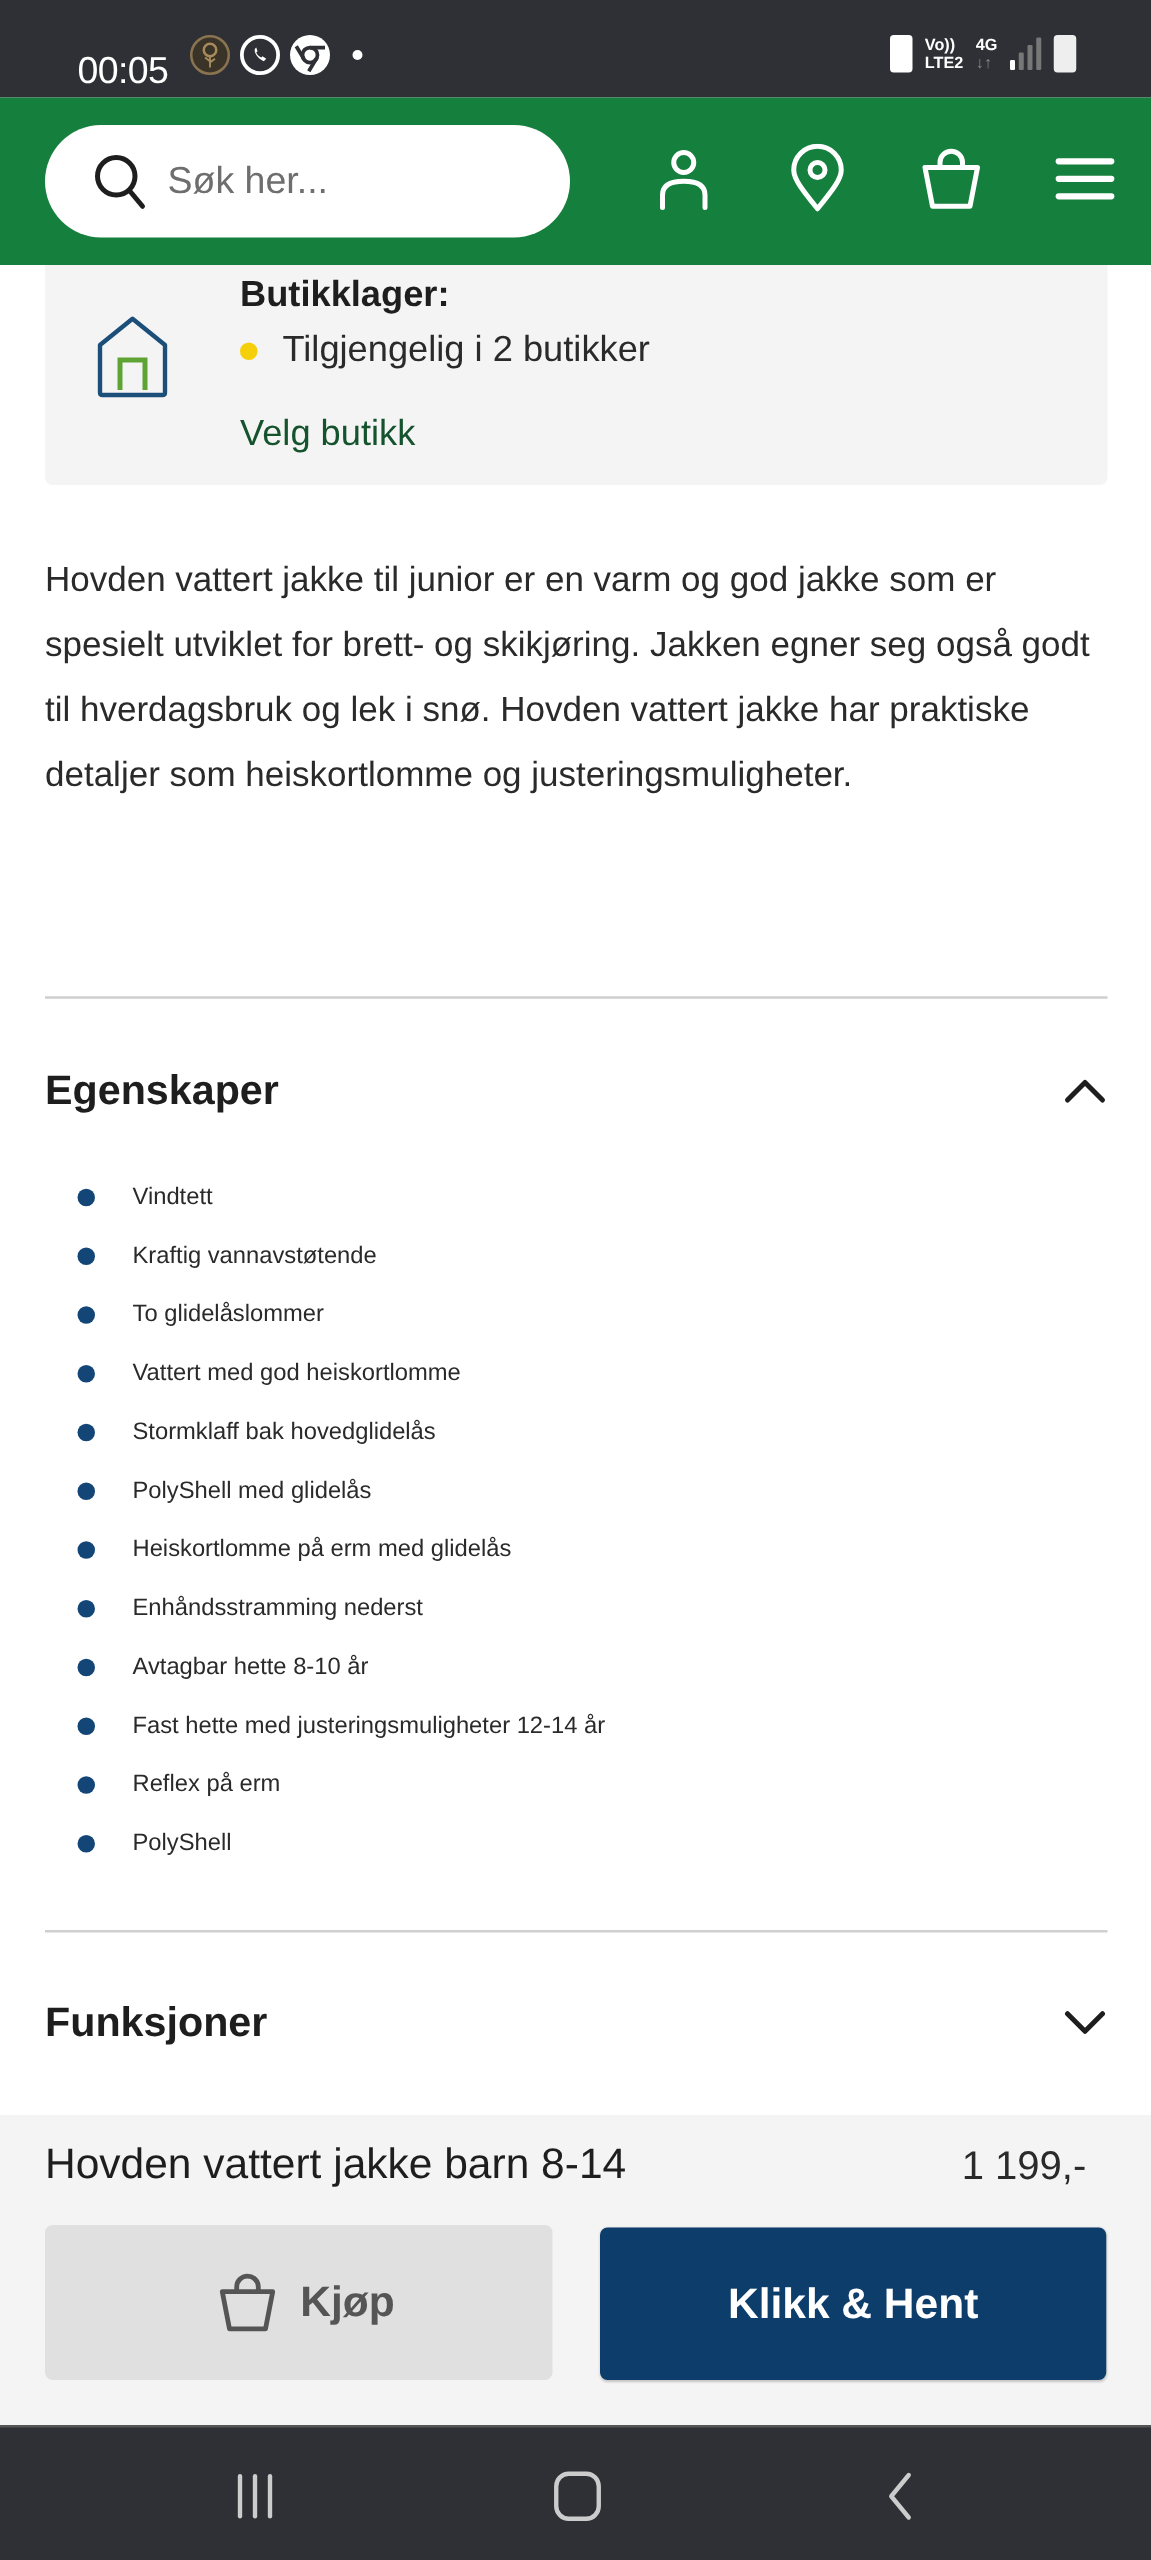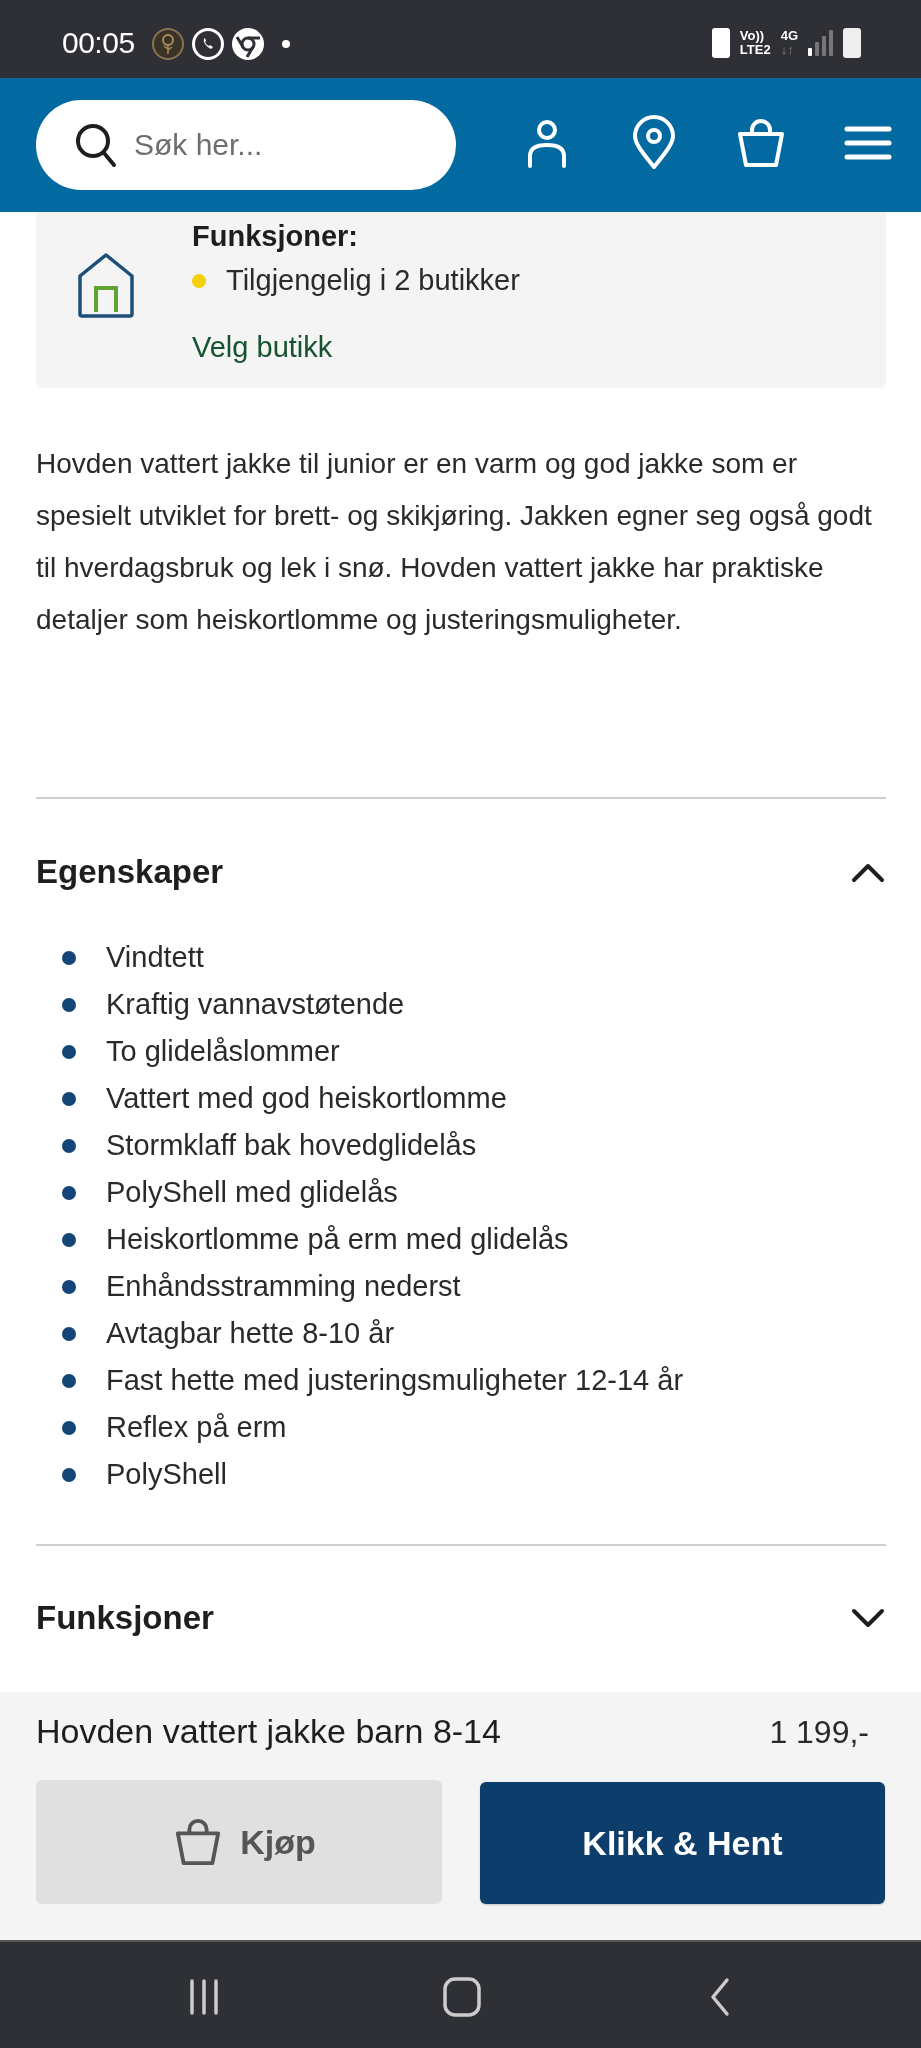--- a/index.html
+++ b/index.html
@@ -1,56 +1,56 @@
 <!DOCTYPE html>
 <html><head>
 <meta charset="utf-8">
 <style>
   * { box-sizing: border-box; margin: 0; padding: 0; }
   html, body { width: 921px; height: 2048px; overflow: hidden; background: #ffffff; }
   body { font-family: "Liberation Sans", "DejaVu Sans", sans-serif; color: #1e1e1e; position: relative; }
 
   .status-bar { position: absolute; top: 0; left: 0; width: 921px; height: 78px; background: #2e3035; color: #fff; }
-  .status-time { position: absolute; left: 62px; top: 26px; font-size: 30px; letter-spacing: -0.5px; }
+  .status-time { position: absolute; left: 62px; top: 40px; font-size: 30px; letter-spacing: -0.5px; }
   .status-left-icons { position: absolute; left: 152px; top: 28px; display: flex; align-items: center; gap: 8px; }
   .si { width: 32px; height: 32px; border-radius: 50%; display: inline-flex; align-items: center; justify-content: center; }
   .si-flower { background: #3a3428; border: 2px solid #8a7350; }
   .si-wa { border: 3px solid #fff; }
   .si-chrome { background: #fff; }
   .dot { width: 8px; height: 8px; background: #fff; border-radius: 50%; margin-left: 10px; }
   .status-right { position: absolute; right: 60px; top: 28px; display: flex; align-items: center; gap: 10px; }
   .batt-small { width: 18px; height: 30px; background: #fff; border-radius: 3px; }
   .net-label { font-size: 13px; line-height: 14px; text-align: left; font-weight: bold; }
   .signal { display: flex; align-items: flex-end; gap: 3px; height: 26px; }
   .signal span { width: 4px; background: #fff; border-radius: 1px; }
   .signal span.dim { background: #777; }
   .battery { width: 18px; height: 30px; background: #eee; border-radius: 3px; position: relative; }
 
-  .header { position: absolute; top: 78px; left: 0; width: 921px; height: 134px; background: #0369a1; }
+  .header { position: absolute; top: 78px; left: 0; width: 921px; height: 134px; background: #15803d; }
   .search-box { position: absolute; left: 36px; top: 22px; width: 420px; height: 90px; background: #fff; border-radius: 45px; display: flex; align-items: center; padding-left: 38px; }
   .search-box input { border: none; outline: none; font-size: 30px; color: #666; background: transparent; margin-left: 16px; width: 300px; font-family: "Liberation Sans", sans-serif; }
   .search-box input::placeholder { color: #6e6e6e; }
   .hdr-icon { position: absolute; top: 30px; width: 60px; height: 70px; display: flex; align-items: center; justify-content: center; }
 
   .store-card { position: absolute; left: 36px; top: 212px; width: 850px; height: 176px; background: #f4f4f4; border-radius: 0 0 6px 6px; }
   .store-icon { position: absolute; left: 40px; top: 40px; }
   .store-title { position: absolute; left: 156px; top: 8px; font-size: 29px; font-weight: bold; color: #1e1e1e; }
   .store-status { position: absolute; left: 156px; top: 52px; display: flex; align-items: center; font-size: 29px; color: #2a2a2a; }
   .yellow-dot { width: 14px; height: 14px; border-radius: 50%; background: #f6cf0b; margin-right: 20px; }
   .store-link { position: absolute; left: 156px; top: 119px; font-size: 29px; color: #14532d; text-underline-offset: 4px; }
 
   .description { position: absolute; left: 36px; top: 438px; width: 860px; font-size: 28px; line-height: 52px; color: #2a2a2a; }
 
   .divider { position: absolute; left: 36px; width: 850px; height: 2px; background: #cfcfcf; }
 
   .section-header { position: absolute; left: 36px; width: 850px; height: 60px; display: flex; align-items: center; justify-content: space-between; }
   .section-title { font-size: 33px; font-weight: bold; color: #1e1e1e; }
 
   .features { position: absolute; left: 62px; top: 934px; list-style: none; }
-  .features li { display: flex; align-items: center; height: 47px; font-size: 29px; color: #2a2a2a; }
+  .features li { display: flex; align-items: center; height: 47px; font-size: 19px; color: #2a2a2a; }
   .bullet { width: 14px; height: 14px; border-radius: 50%; background: #134677; margin-right: 30px; flex-shrink: 0; }
 
   .bottom-panel { position: absolute; left: 0; top: 1692px; width: 921px; height: 248px; background: #f4f4f4; }
   .product-name { position: absolute; left: 36px; top: 20px; font-size: 34px; font-weight: normal; color: #1e1e1e; }
   .product-price { position: absolute; right: 52px; top: 22px; font-size: 32px; color: #2a2a2a; }
   .btn-buy { position: absolute; left: 36px; top: 88px; width: 406px; height: 124px; background: #e0e0e0; border-radius: 6px; border: none; display: flex; align-items: center; justify-content: center; gap: 18px; font-size: 34px; font-weight: bold; color: #555; font-family: "Liberation Sans", sans-serif; padding-left: 12px; }
   .btn-cc { position: absolute; left: 480px; top: 90px; width: 405px; height: 122px; background: #0d3d6b; border-radius: 6px; border: none; color: #fff; font-size: 34px; font-weight: bold; font-family: "Liberation Sans", sans-serif; box-shadow: 0 1px 2px rgba(0,0,0,0.2); }
 
   .nav-bar { position: absolute; left: 0; top: 1940px; width: 921px; height: 108px; background: #2e3035; border-top: 2px solid #555; }
   .nav-btn { position: absolute; top: 30px; width: 60px; height: 50px; display: flex; align-items: center; justify-content: center; }
@@ -133,21 +133,21 @@
         <line x1="3" y1="32" x2="45" y2="32" stroke="#fff" stroke-width="5" stroke-linecap="round"></line>
       </svg>
   </div>
 </div>
 
 <div class="store-card">
   <svg class="store-icon" width="60" height="68" viewBox="0 0 60 68">
     <path d="M4 62 V24 L30 3 L56 24 V62 Q56 64 54 64 H6 Q4 64 4 62 Z" fill="none" stroke="#1b4e78" stroke-width="3.5" stroke-linejoin="round"></path>
     <path d="M20 60 V36 H40 V60" fill="none" stroke="#5fa334" stroke-width="4"></path>
   </svg>
-  <div class="store-title">Funksjoner:</div>
+  <div class="store-title">Butikklager:</div>
   <div class="store-status">
     <span class="yellow-dot"></span>
     <span>Tilgjengelig i 2 butikker</span>
   </div>
   <a class="store-link">Velg butikk</a>
 </div>
 
 <p class="description">Hovden vattert jakke til junior er en varm og god jakke som er spesielt utviklet for brett- og skikjøring. Jakken egner seg også godt til hverdagsbruk og lek i snø. Hovden vattert jakke har praktiske detaljer som heiskortlomme og justeringsmuligheter.</p>
 
 <div class="divider" style="top:797px"></div>

